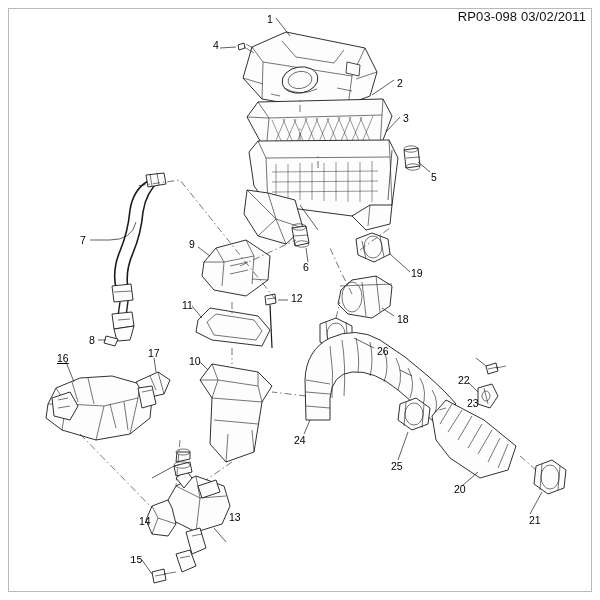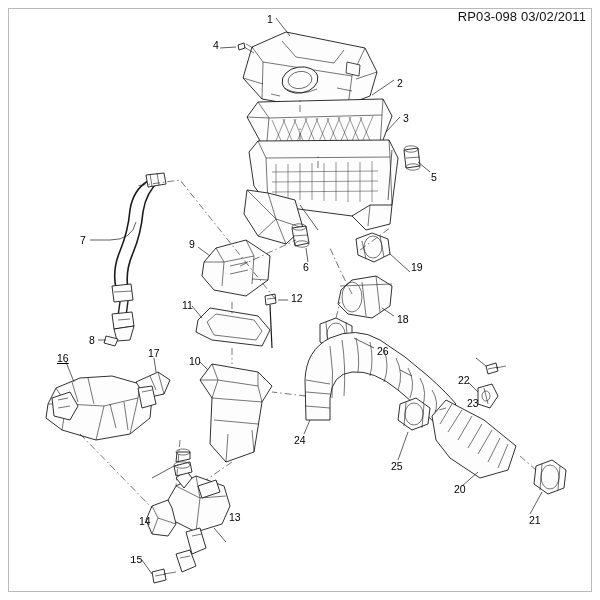--- a/index.html
+++ b/index.html
@@ -411,21 +411,21 @@
   <div class="callout" style="left:189px; top:239px;">9</div>
   <div class="callout" style="left:189px; top:356px;">10</div>
   <div class="callout" style="left:182px; top:300px;">11</div>
   <div class="callout" style="left:291px; top:293px;">12</div>
   <div class="callout" style="left:229px; top:512px;">13</div>
   <div class="callout" style="left:139px; top:472px;margin-top:44px;">14</div>
   <div class="callout" style="left:130px; top:555px;font-family:Liberation Mono, monospace;">15</div>
   <div class="callout" style="left:57px; top:353px;text-decoration:underline;">16</div>
   <div class="callout" style="left:148px; top:348px;">17</div>
   <div class="callout" style="left:397px; top:314px;">18</div>
-  <div class="callout" style="left:411px; top:262px;">19</div>
+  <div class="callout" style="left:411px; top:268px;">19</div>
   <div class="callout" style="left:454px; top:484px;text-align:right;">20</div>
   <div class="callout" style="left:529px; top:515px;text-align:center;">21</div>
   <div class="callout" style="left:458px; top:375px;">22</div>
   <div class="callout" style="left:467px; top:366px;margin-top:32px;">23</div>
   <div class="callout" style="left:294px; top:435px;">24</div>
   <div class="callout" style="left:391px; top:461px;">25</div>
   <div class="callout" style="left:377px; top:346px;">26</div>
 
 </div>
 

